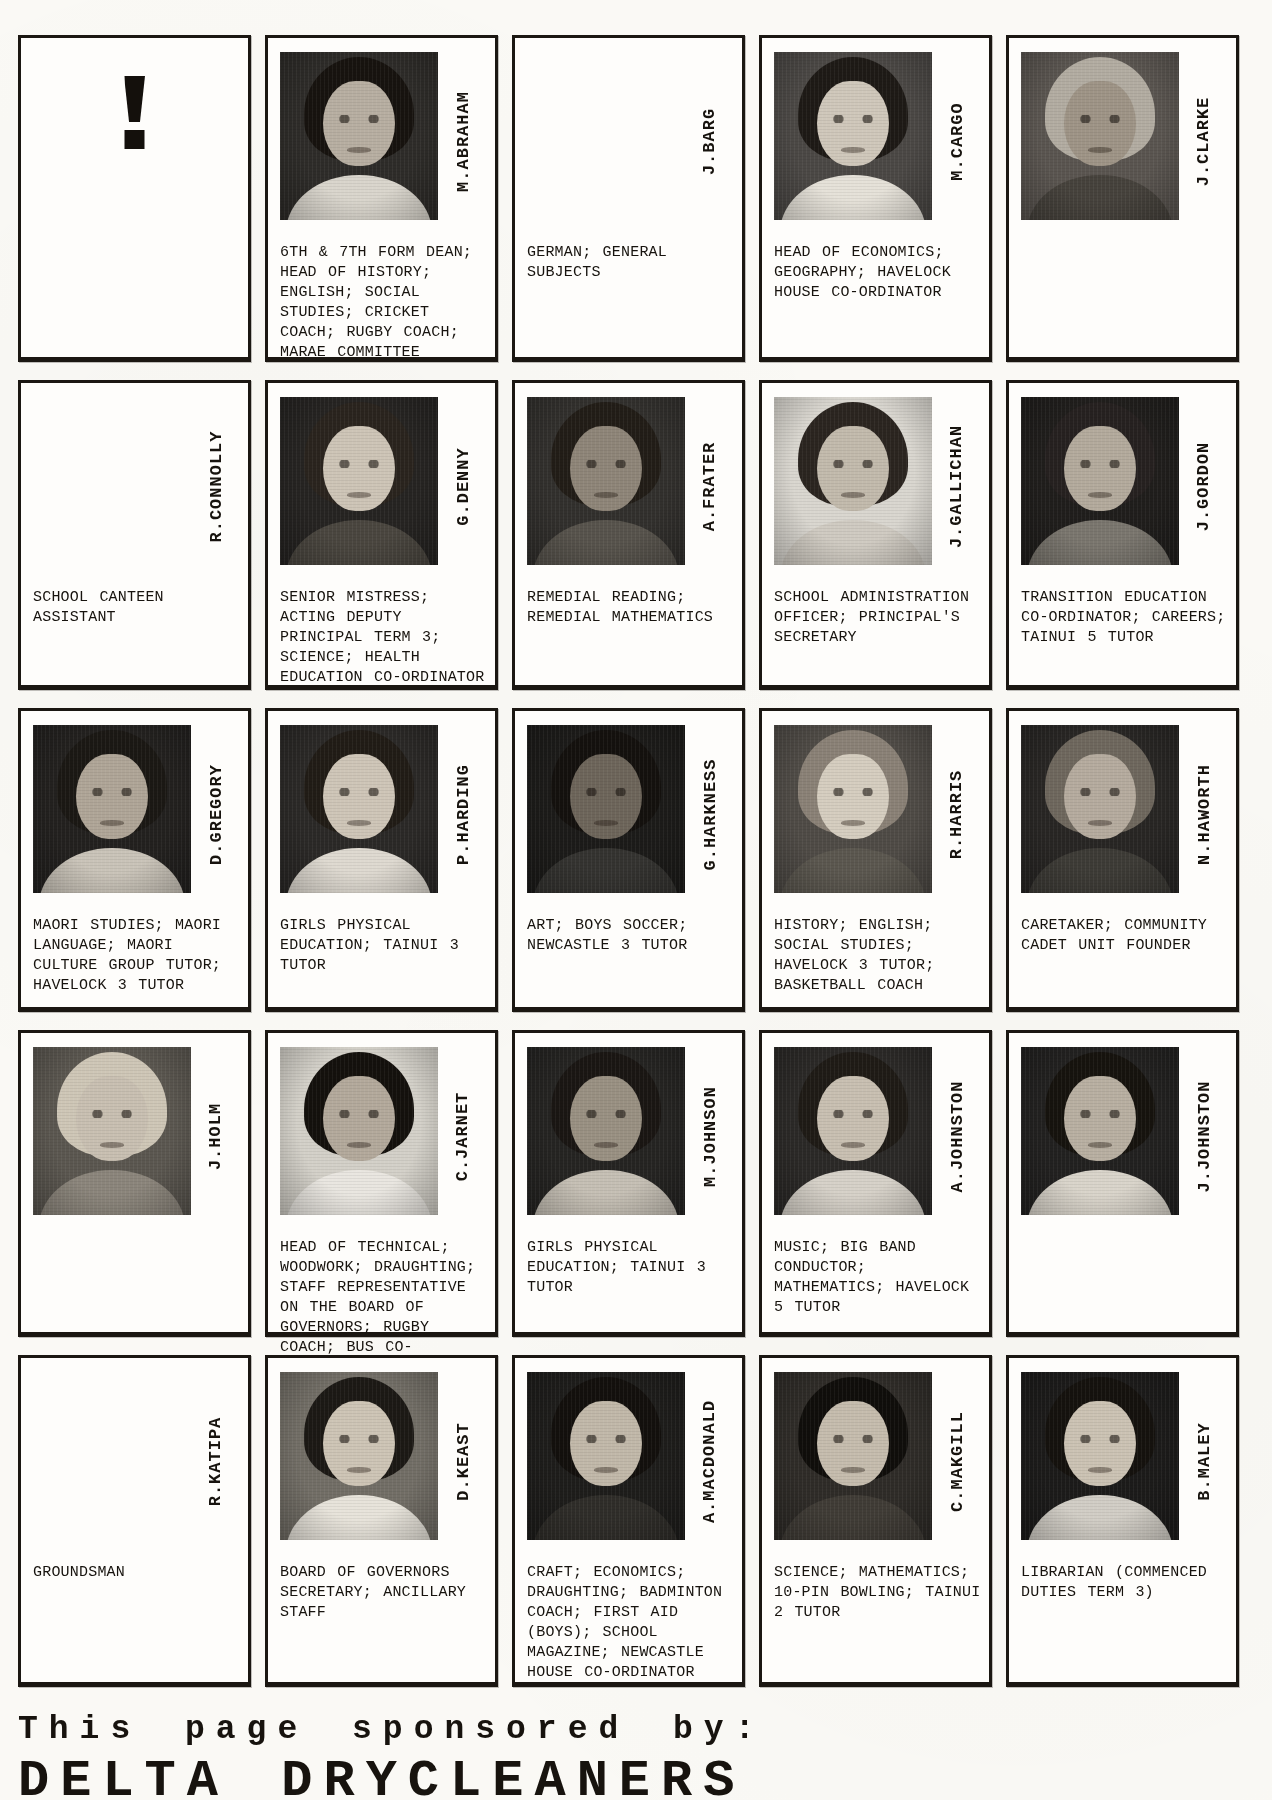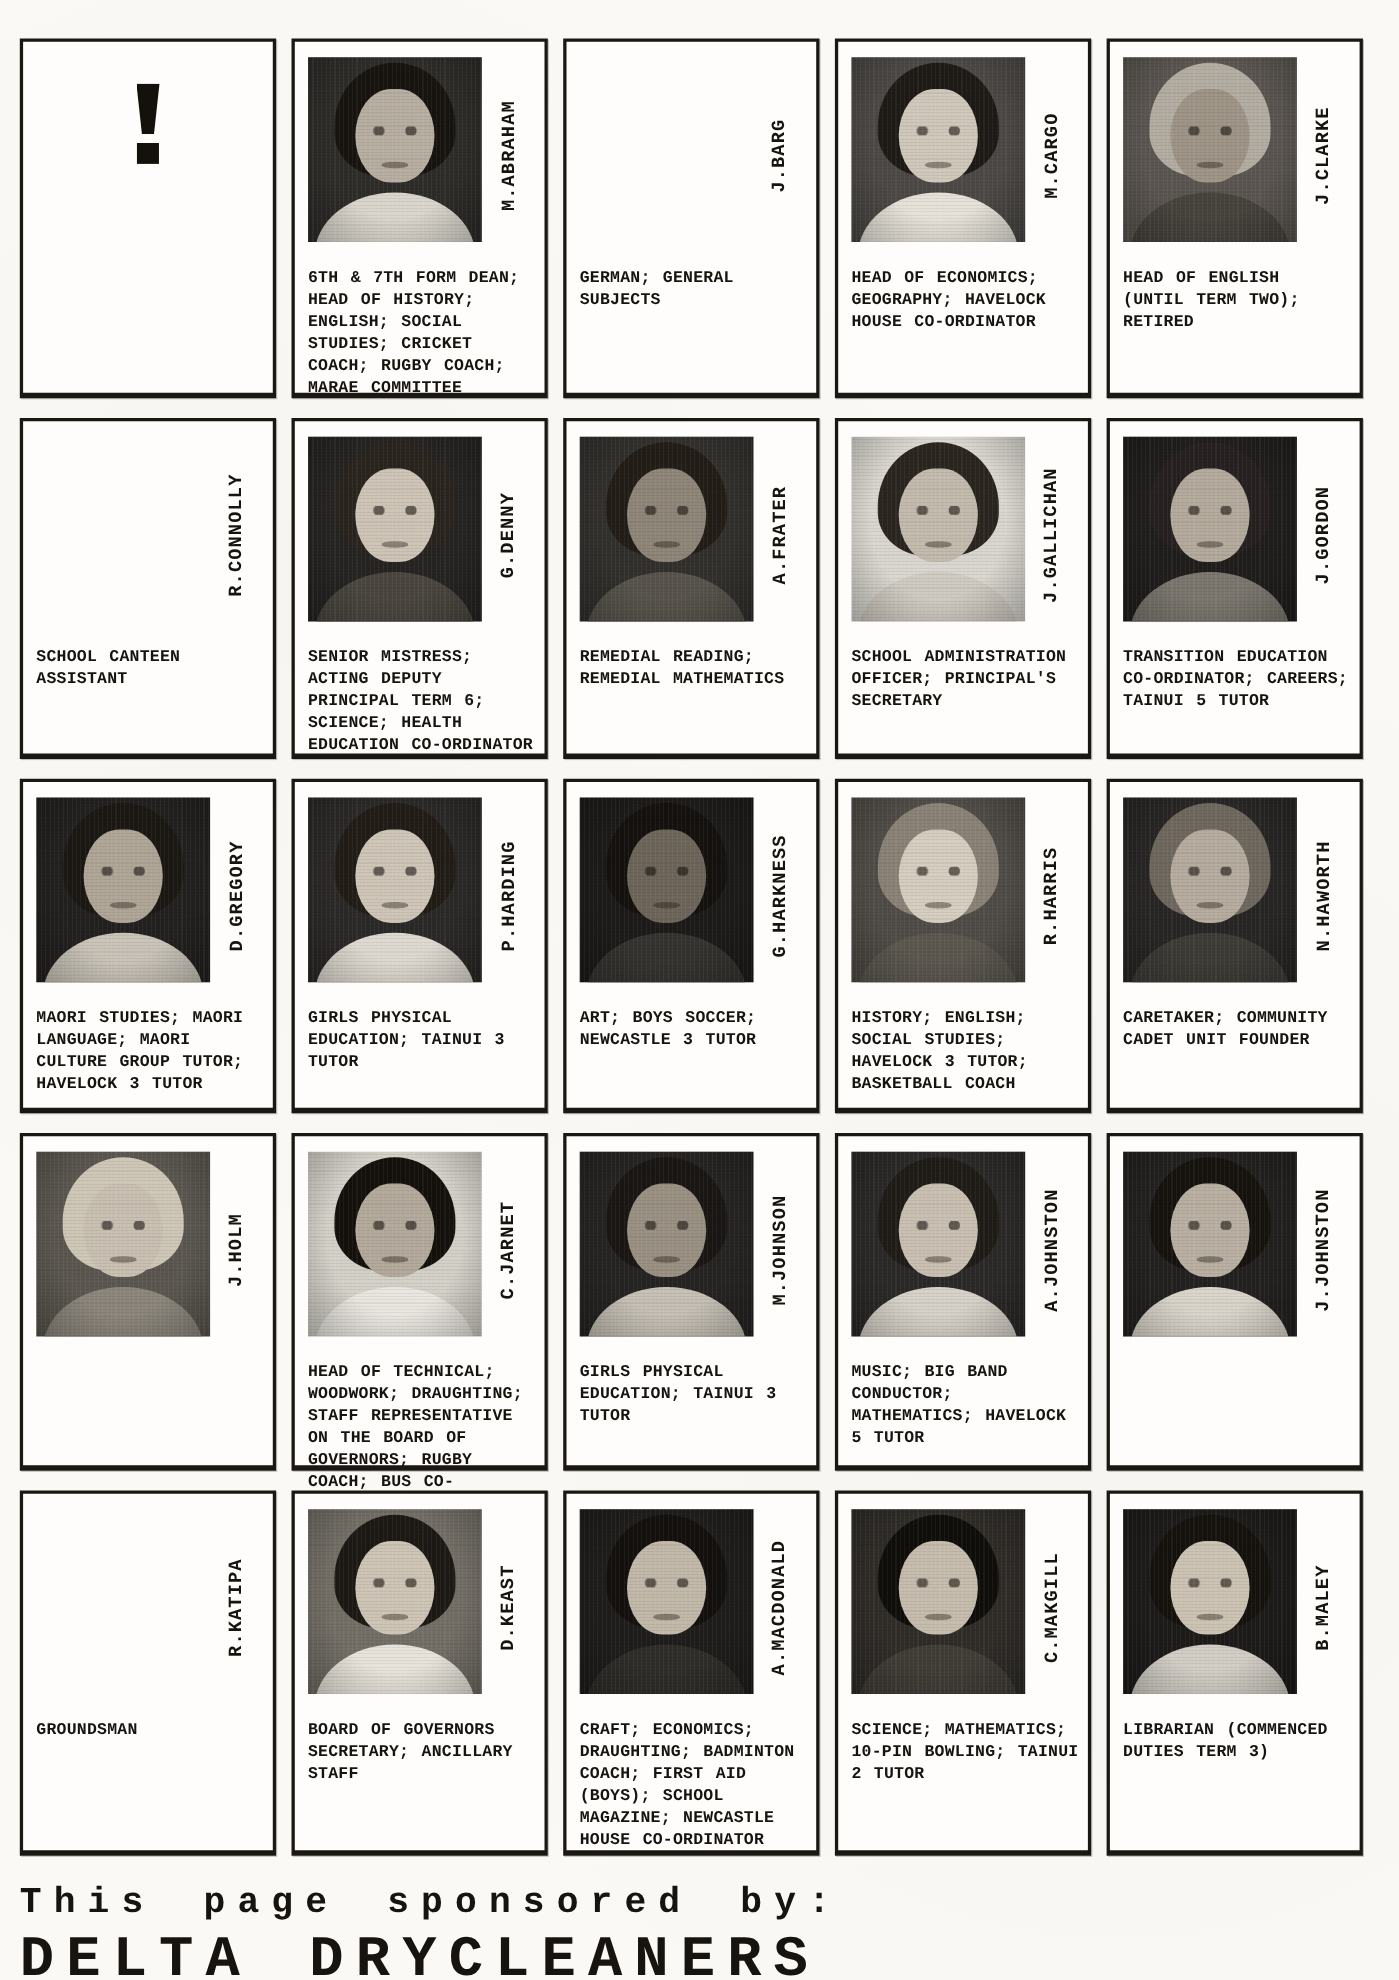--- a/index.html
+++ b/index.html
@@ -62,21 +62,21 @@
     display:flex; align-items:center; justify-content:center;
   }
   .namelabel {
     transform:rotate(-90deg); white-space:nowrap;
     font-weight:bold; font-size:17px; letter-spacing:1px; color:#17130e;
   }
 
   
   .role {
     position:absolute; left:12px; right:8px; top:205px;
-    font-weight:bold; font-size:15px; line-height:1.33;
+    font-weight:normal; font-size:15px; line-height:1.33;
     letter-spacing:0.2px; word-spacing:2px; color:#17130e;
   }
 
   
   .excl { position:absolute; left:50%; top:38px; transform:translateX(-50%); display:none; }
   .excl-bar { width:21px; height:46px; background:#14100c;
     clip-path:polygon(0 0,100% 0,76% 100%,24% 100%); }
   .excl-dot { width:20px; height:19px; background:#14100c; margin:8px auto 0; }
   .cell.special .excl { display:block; }
 
@@ -138,41 +138,40 @@
     </div>
       <div class="cell">
       <div class="photo" style="--pbg: #5a5550; --phair: #b2aca1; --pface: #9e9486; --pshirt: #46423c;">
         <div class="p-hair"></div>
         <div class="p-face"></div>
         <div class="p-shoulders"></div>
       </div>
       <div class="namewrap">
         <span class="namelabel">J.CLARKE</span>
       </div>
-      <div class="role">HEAD OF ENGLISH (UNTIL TERM TWO); RETIRED</div>
 
     </div>
       <div class="cell no-photo">
 
       <div class="namewrap">
         <span class="namelabel">R.CONNOLLY</span>
       </div>
       <div class="role">SCHOOL CANTEEN ASSISTANT</div>
 
     </div>
       <div class="cell">
       <div class="photo" style="--pbg: #262422; --phair: #2a241e; --pface: #cdc4b6; --pshirt: #4a463f;">
         <div class="p-hair"></div>
         <div class="p-face"></div>
         <div class="p-shoulders"></div>
       </div>
       <div class="namewrap">
         <span class="namelabel">G.DENNY</span>
       </div>
-      <div class="role">SENIOR MISTRESS; ACTING DEPUTY PRINCIPAL TERM 6; SCIENCE; HEALTH EDUCATION CO-ORDINATOR</div>
+      <div class="role">SENIOR MISTRESS; ACTING DEPUTY PRINCIPAL TERM 3; SCIENCE; HEALTH EDUCATION CO-ORDINATOR</div>
 
     </div>
       <div class="cell">
       <div class="photo" style="--pbg: #32302d; --phair: #221d17; --pface: #8e8578; --pshirt: #57534c;">
         <div class="p-hair"></div>
         <div class="p-face"></div>
         <div class="p-shoulders"></div>
       </div>
       <div class="namewrap">
         <span class="namelabel">A.FRATER</span>

